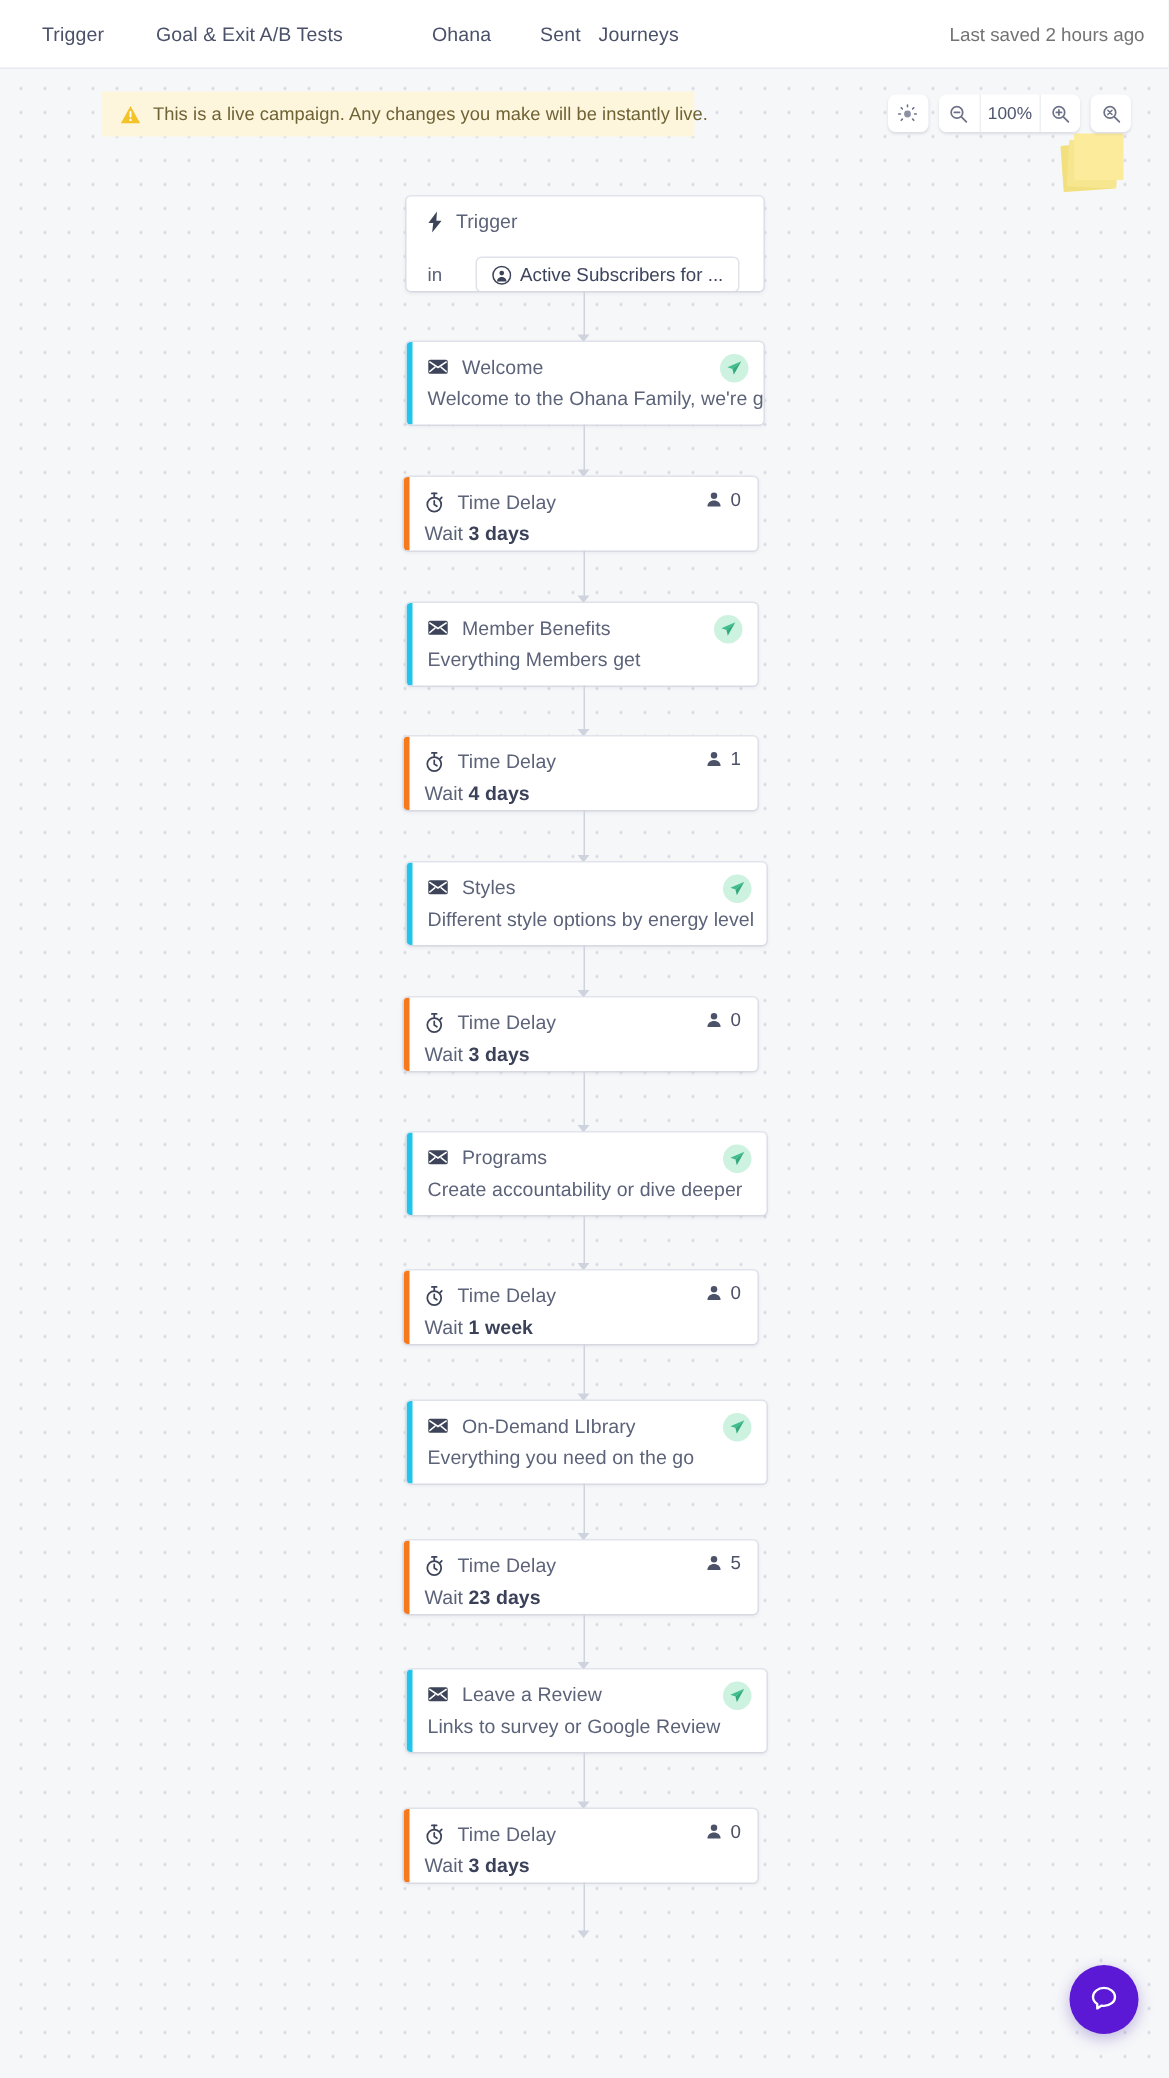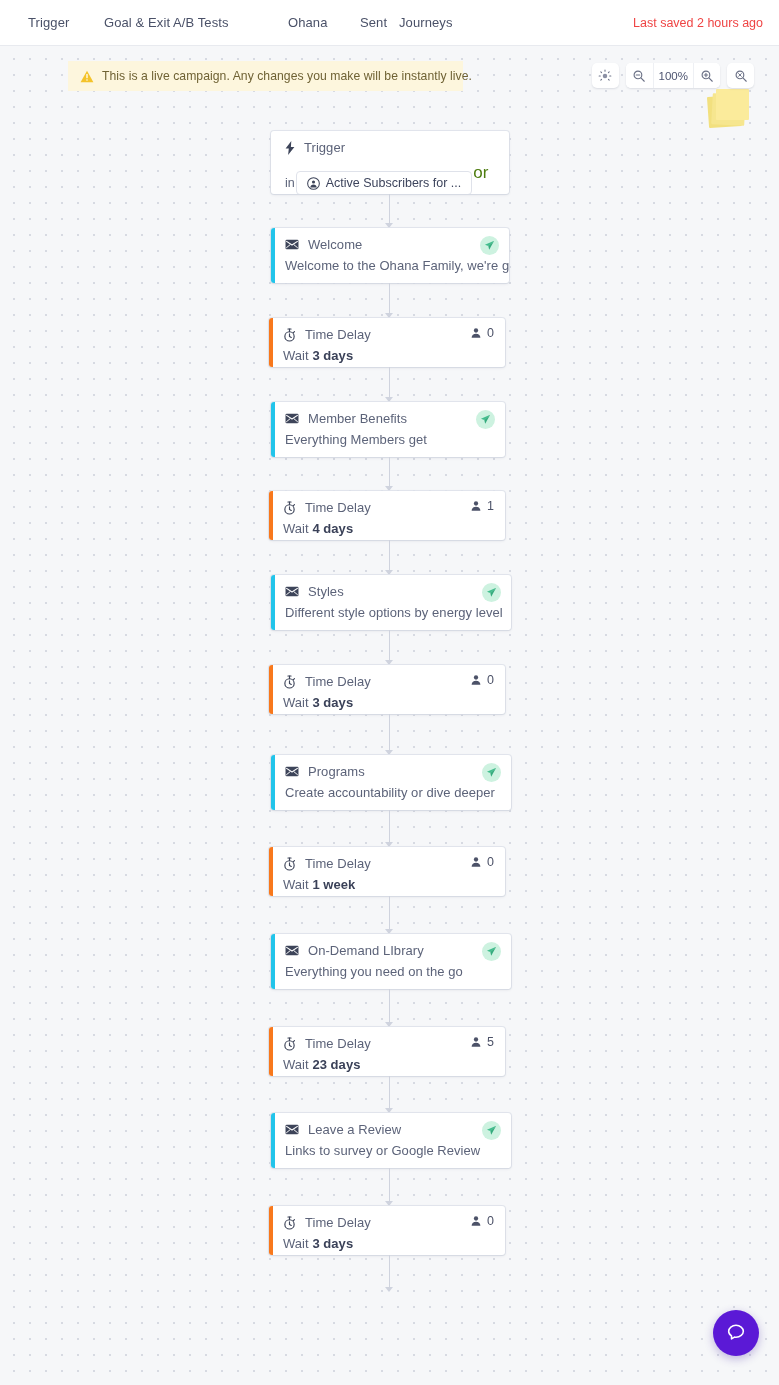--- a/index.html
+++ b/index.html
@@ -19,21 +19,21 @@
     display: flex; align-items: center;
     z-index: 30;
   }
   .tabs { display: flex; align-items: center; }
   .tab {
     font-size: 13px; color: #4a5168; letter-spacing: .1px;
     white-space: nowrap; cursor: pointer; line-height: 46px;
   }
   .saved-note {
     position: absolute; right: 16px; top: 0; line-height: 46px;
-    font-size: 12.5px; color: #ef4444; white-space: nowrap;
+    font-size: 12.5px; color: #737373; white-space: nowrap;
   }
 
   
   #canvas {
     position: absolute; top: 46px; left: 0; width: 779px; height: 1339px;
     background-color: #f6f7f9;
     background-image: radial-gradient(#d7dae2 1px, transparent 1.1px);
     background-size: 16px 16px;
     background-position: 6px 5px;
     overflow: hidden;
@@ -105,21 +105,21 @@
     width: 19px; height: 19px; border-radius: 50%;
     background: #cdf2e0; display: flex; align-items: center; justify-content: center;
   }
   .badge-count {
     position: absolute; right: 11px; top: 8px;
     display: flex; align-items: center; gap: 5px;
     font-size: 12.5px; color: #4c5268;
   }
 
   
-  .trigger-row { display: flex; align-items: center; gap: 1px; margin-top: 8px; }
+  .trigger-row { display: flex; align-items: center; gap: 22px; margin-top: 8px; }
   .trigger-row .lbl { font-size: 12.5px; color: #5c6379; }
   .pill {
     display: flex; align-items: center; gap: 6px;
     height: 24px; padding: 0 10px;
     border: 1px solid #dfe2ea; border-radius: 4px; background: #fff;
     font-size: 12.5px; color: #3d445c; white-space: nowrap; cursor: pointer;
   }
   .or-more { font-size: 17px; color: #4d7c0f; }
 
   

